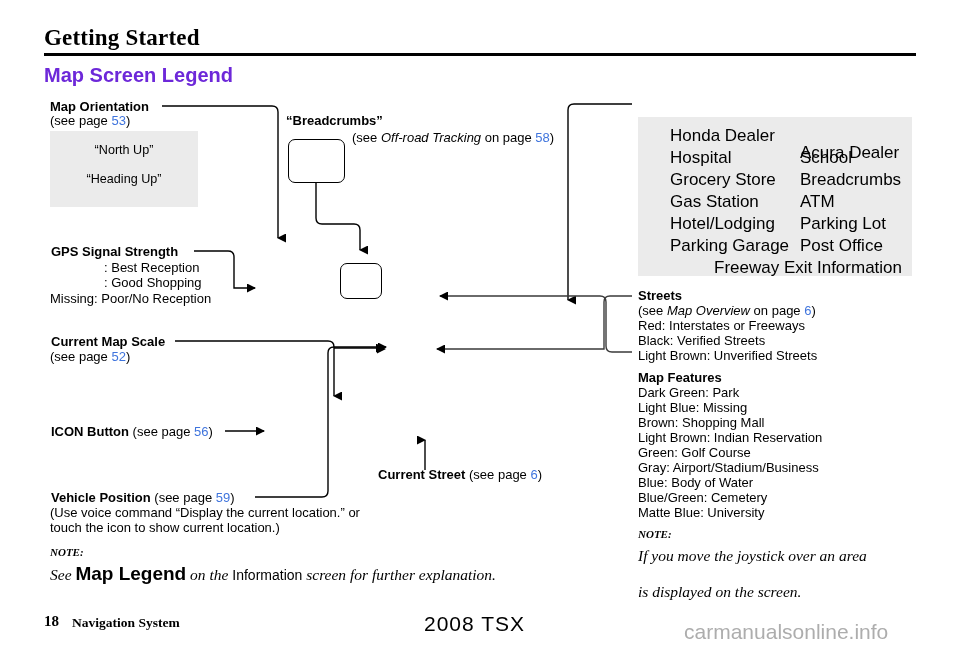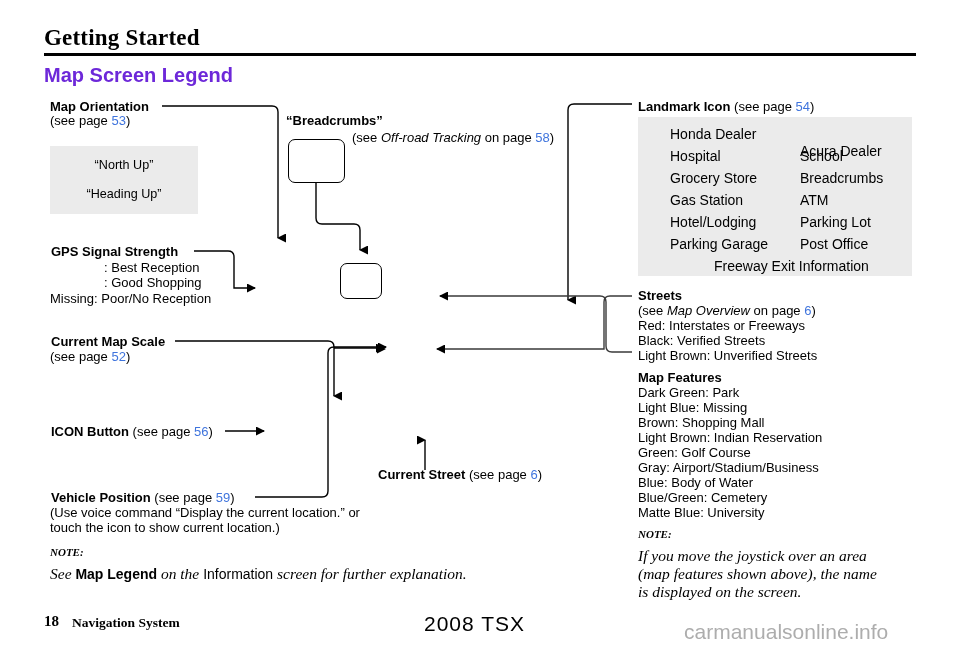--- a/index.html
+++ b/index.html
@@ -50,36 +50,36 @@
   }
   .b { font-weight: bold; }
   .i { font-style: italic; }
   .pg { color: #3f74dd; }
 
   
   .gray-panel {
     background: #ebebeb;
   }
   #orientation-panel {
-    left: 50px; top: 146px;
-    width: 148px; height: 68px;
+    left: 50px; top: 131px;
+    width: 148px; height: 76px;
   }
   #orientation-panel .opt {
     position: absolute;
     left: 0; width: 148px;
     text-align: center;
     font-size: 12.6px;
   }
   #landmark-panel {
     left: 638px; top: 117px;
     width: 274px; height: 159px;
   }
   #landmark-panel .lm {
     position: absolute;
-    font-size: 14px;
+    font-size: 17px;
     color: #000;
     white-space: nowrap;
   }
 
   
   #lines {
     left: 0; top: 0;
     width: 960px; height: 655px;
     pointer-events: none;
   }
@@ -121,21 +121,21 @@
   .note-body {
     font-family: "Liberation Serif", serif;
     font-style: italic;
     font-size: 15.5px;
     line-height: 18.5px;
   }
   .note-body .sans-bold {
     font-family: "Liberation Sans", sans-serif;
     font-style: normal;
     font-weight: bold;
-    font-size: 14px;
+    font-size: 19px;
   }
   .note-body .sans-reg {
     font-family: "Liberation Sans", sans-serif;
     font-style: normal;
     font-weight: normal;
     font-size: 14px;
   }
 </style>
 </head>
 <body>
@@ -250,23 +250,20 @@
 
   <div class="abs" style="left:288px; top:139px; width:55px; height:42px;
               border:1.6px solid #000; border-radius:7px; background:#fff;"></div>
   <div class="abs" style="left:340px; top:263px; width:40px; height:34px;
               border:1.6px solid #000; border-radius:7px; background:#fff;"></div>
 
   <div class="abs lbl" style="left:378px; top:467px;">
     <span class="b">Current Street</span><span> (see page </span><span class="pg">6</span><span>)</span>
   </div>
 
-  <div class="abs lbl" style="left:638px; top:99px;">
-    <span class="b">Landmark Icon</span><span> (see page </span><span class="pg">54</span><span>)</span>
-  </div>
 
   <div class="abs gray-panel" id="landmark-panel">
     <div class="lm" style="left:32px;  top:9px;">Honda Dealer</div>
     <div class="lm" style="left:32px;  top:31px;">Hospital</div>
     <div class="lm" style="left:32px;  top:53px;">Grocery Store</div>
     <div class="lm" style="left:32px;  top:75px;">Gas Station</div>
     <div class="lm" style="left:32px;  top:97px;">Hotel/Lodging</div>
     <div class="lm" style="left:32px;  top:119px;">Parking Garage</div>
     <div class="lm" style="left:32px;  top:141px;margin-left:44px;">Freeway Exit Information</div>
 
@@ -292,21 +289,20 @@
   <div class="abs lbl" style="left:638px; top:415px;">Brown: Shopping Mall</div>
   <div class="abs lbl" style="left:638px; top:430px;">Light Brown: Indian Reservation</div>
   <div class="abs lbl" style="left:638px; top:445px;">Green: Golf Course</div>
   <div class="abs lbl" style="left:638px; top:460px;">Gray: Airport/Stadium/Business</div>
   <div class="abs lbl" style="left:638px; top:475px;">Blue: Body of Water</div>
   <div class="abs lbl" style="left:638px; top:490px;">Blue/Green: Cemetery</div>
   <div class="abs lbl" style="left:638px; top:505px;">Matte Blue: University</div>
 
   <div class="abs note-head" style="left:638px; top:528px;">NOTE:</div>
   <div class="abs note-body" style="left:638px; top:547px; white-space:nowrap;">If you move the joystick over an area</div>
-  <div class="abs note-body" style="left:638px; top:565px; white-space:nowrap;">(map features shown above), the name</div>
   <div class="abs note-body" style="left:638px; top:583px; white-space:nowrap;">is displayed on the screen.</div>
 
   <div class="abs" id="footer-pageno">18</div>
   <div class="abs" id="footer-section">Navigation System</div>
   <div class="abs" id="footer-model">2008  TSX</div>
   <div class="abs" id="watermark">carmanualsonline.info</div>
 
 </div>
 
 </body></html>

